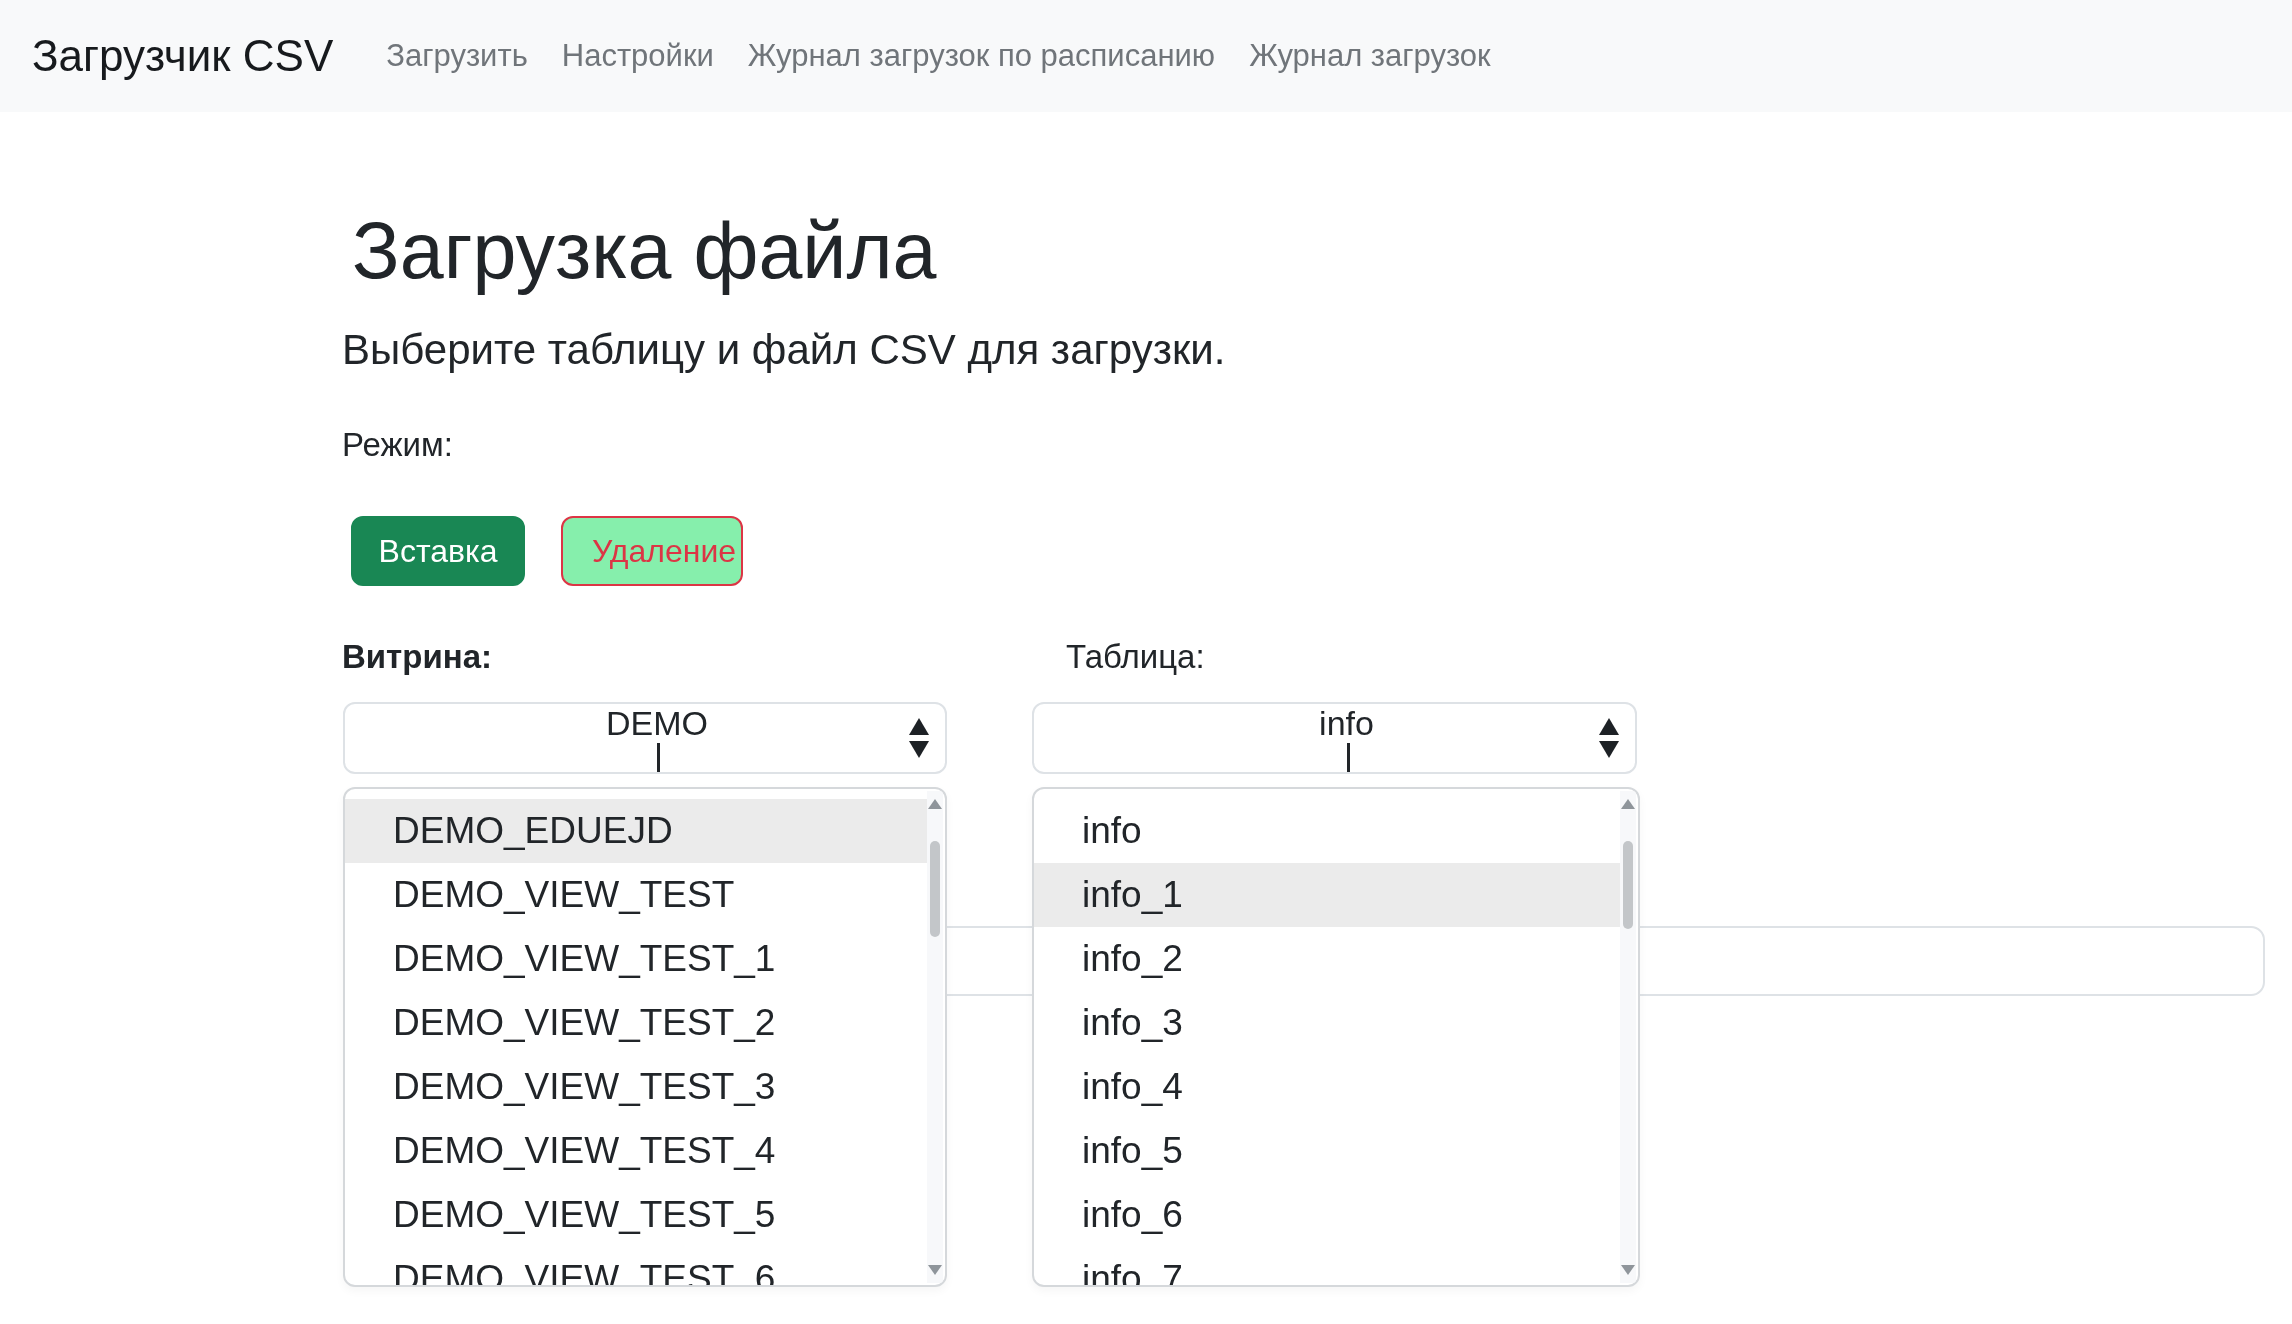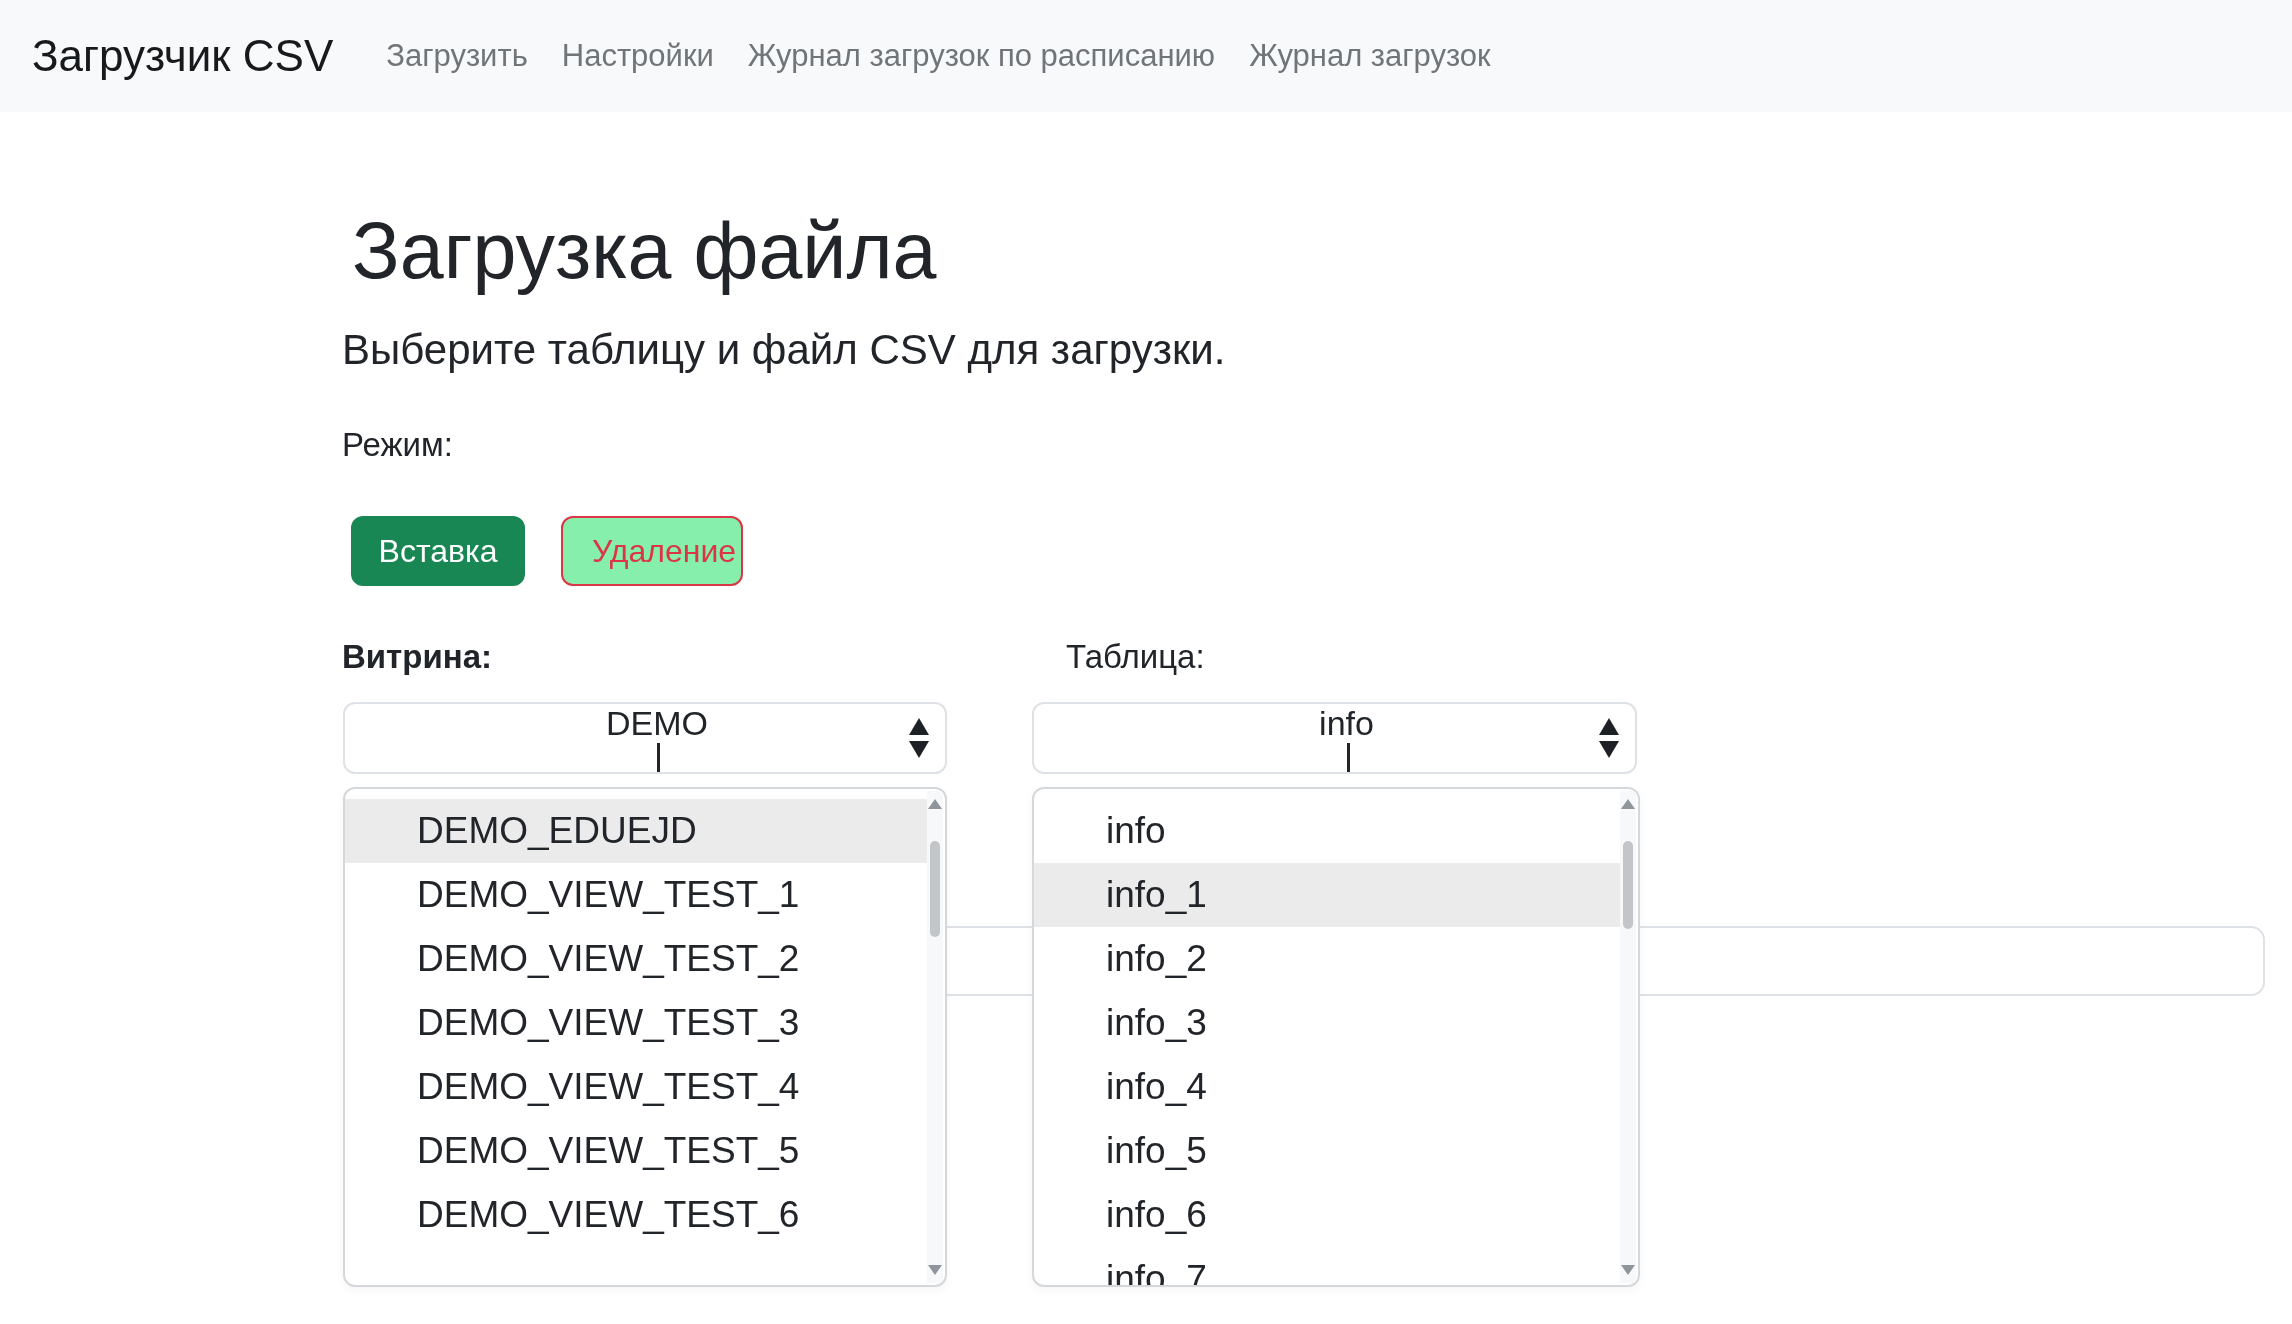--- a/index.html
+++ b/index.html
@@ -48,21 +48,21 @@
 
   
   .file-input{position:absolute;left:343px;top:926px;width:1922px;height:70px;background:#fff;
     border:2px solid var(--border-light);border-radius:14px;z-index:1;cursor:pointer;}
 
   
   .dd-panel{position:absolute;top:787px;height:500px;background:#fff;border:2px solid var(--panel-border);
     border-radius:12px;overflow:hidden;z-index:5;box-shadow:0 4px 10px rgba(0,0,0,.04);}
   .panel-showcase{left:343px;width:604px;} .panel-table{left:1032px;width:608px;}
   .dd-list{position:absolute;left:0;top:10px;right:0;}
-  .dd-item{height:64px;line-height:64px;font-size:37px;color:var(--text-dark);padding-left:72px;
+  .dd-item{height:64px;line-height:64px;font-size:37px;color:var(--text-dark);padding-left:48px;
     width:calc(100% - 18px);white-space:nowrap;overflow:hidden;cursor:pointer;}
   .dd-item.hl{background:var(--highlight);}
 
   
   .sb-track{position:absolute;right:2px;top:2px;bottom:2px;width:16px;background:#f7f8fa;z-index:6;cursor:pointer;}
   .sb-up{position:absolute;top:8px;left:1px;width:0;height:0;border-left:7px solid transparent;border-right:7px solid transparent;border-bottom:10px solid #8f959b;cursor:pointer;}
   .sb-down{position:absolute;bottom:8px;left:1px;width:0;height:0;border-left:7px solid transparent;border-right:7px solid transparent;border-top:10px solid #8f959b;cursor:pointer;}
   .sb-thumb{position:absolute;left:3px;width:10px;background:var(--thumb);border-radius:5px;cursor:grab;}
   .thumb-showcase{top:50px;height:96px;} .thumb-table{top:50px;height:88px;}
 </style>
@@ -107,20 +107,21 @@
       <span class="tri-up"></span>
       <span class="tri-down"></span>
     </span>
   </div>
 
   <div class="file-input"></div>
 
   <div class="dd-panel panel-showcase">
     <div class="dd-list">
         <div class="dd-item hl">DEMO_EDUEJD</div>
+        <div class="dd-item">DEMO_VIEW_TEST</div>
         <div class="dd-item">DEMO_VIEW_TEST_1</div>
         <div class="dd-item">DEMO_VIEW_TEST_2</div>
         <div class="dd-item">DEMO_VIEW_TEST_3</div>
         <div class="dd-item">DEMO_VIEW_TEST_4</div>
         <div class="dd-item">DEMO_VIEW_TEST_5</div>
         <div class="dd-item">DEMO_VIEW_TEST_6</div>
       </div>
     <div class="sb-track">
       <div class="sb-up"></div>
       <div class="sb-thumb thumb-showcase"></div>

